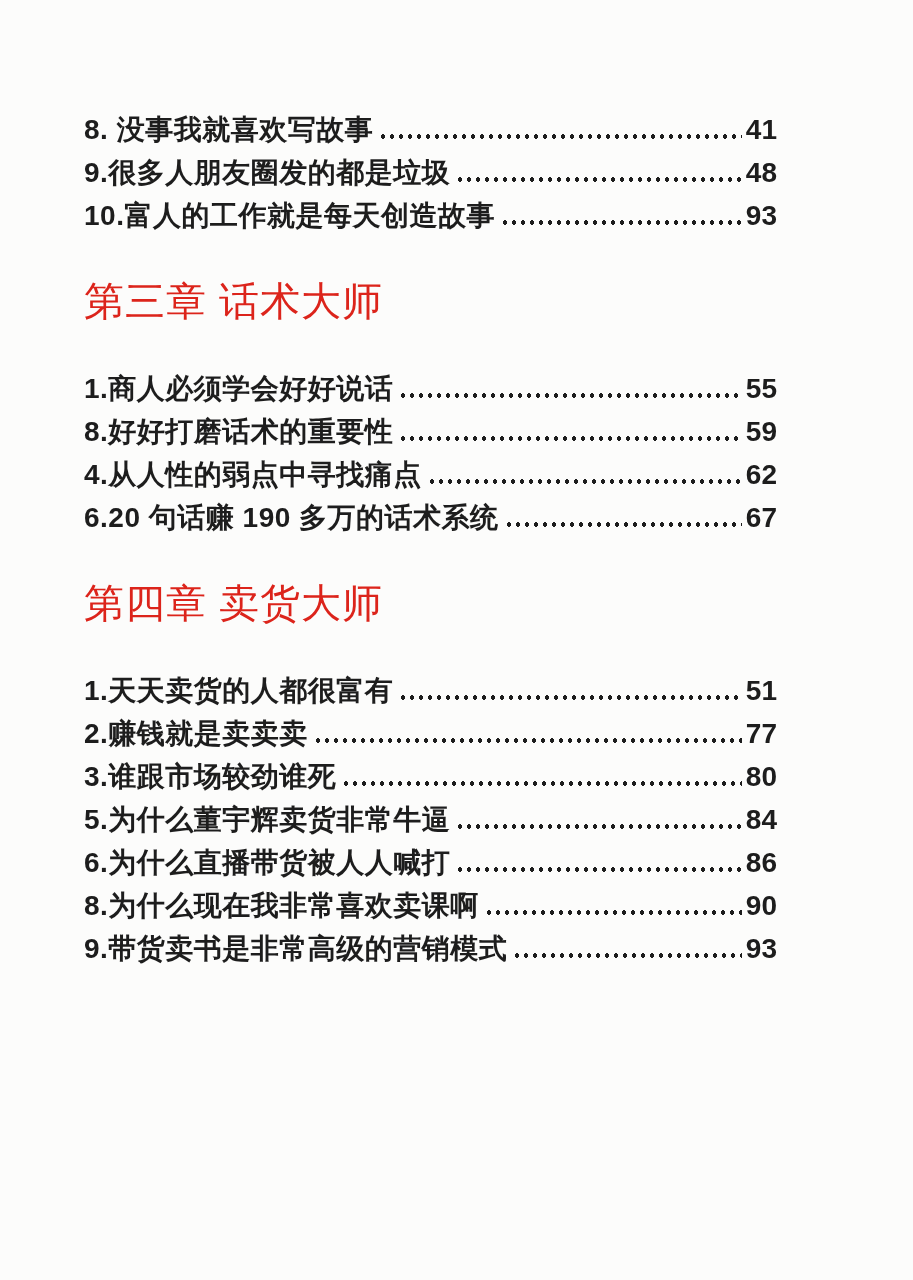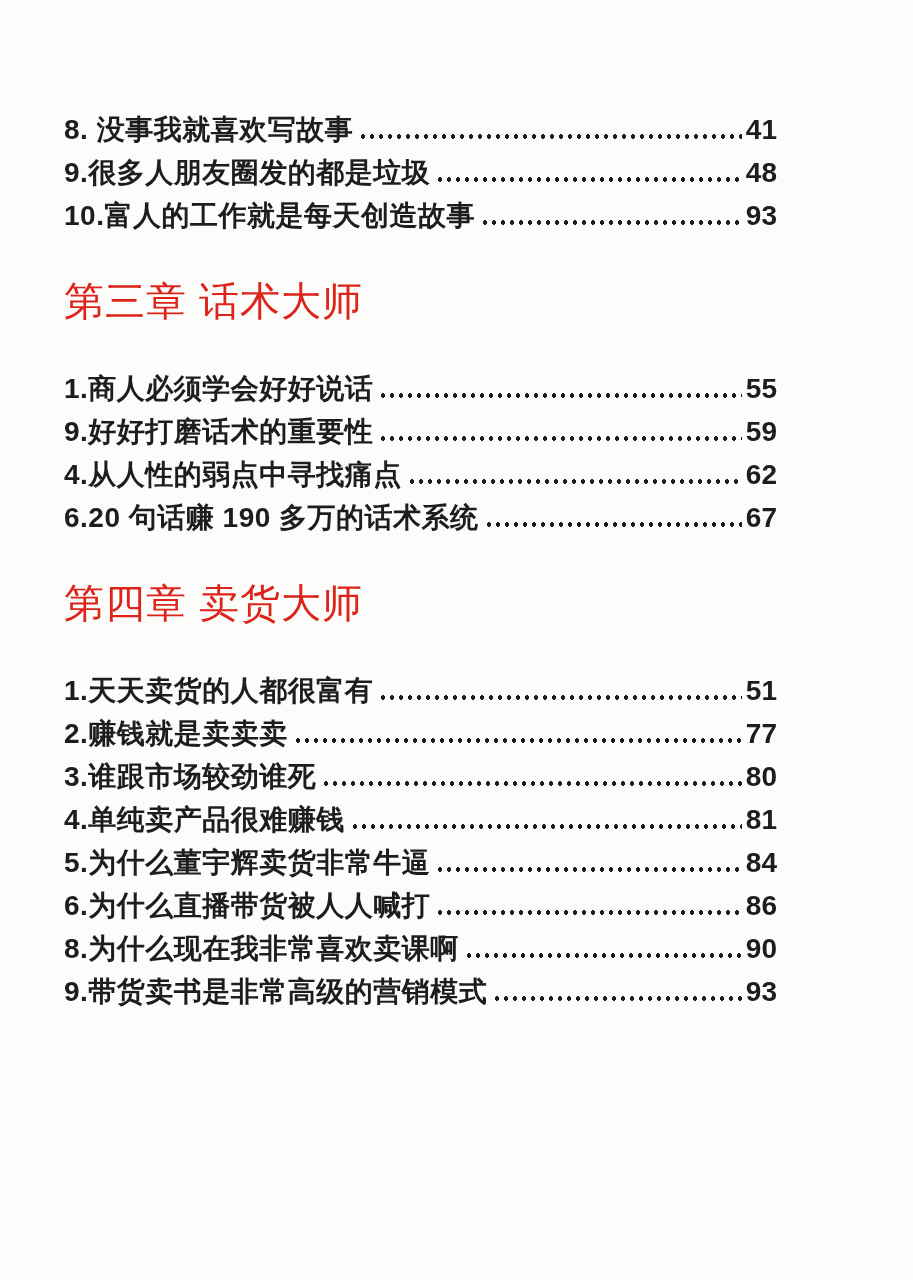--- a/index.html
+++ b/index.html
@@ -9,21 +9,21 @@
   }
   *{margin:0;padding:0;box-sizing:border-box;}
   html,body{width:913px;height:1280px;overflow:hidden;}
   body{
     background:var(--paper);
     font-family:"Liberation Sans","DejaVu Sans",sans-serif;
     color:var(--ink);
   }
   .page{
     width:913px;height:1280px;
-    padding:108px 136px 0 64px;
+    padding:108px 136px 0 84px;
   }
   .toc-section{display:block;}
   .chapter-heading{
     color:var(--accent-red);
     font-size:40px;
     font-weight:normal;
     line-height:44px;
     letter-spacing:1px;
     margin:42px 0 44px 0;
     white-space:pre;
@@ -87,21 +87,21 @@
     <h2 class="chapter-heading">第三章 话术大师</h2>
     <div class="entries">
   <div class="toc-entry">
     <span class="entry-title">1.商人必须学会好好说话</span>
     <span class="dot-leader"></span>
     <span class="page-number">55</span>
   </div>
 
 
   <div class="toc-entry">
-    <span class="entry-title">9.好好打磨话术的重要性</span>
+    <span class="entry-title">8.好好打磨话术的重要性</span>
     <span class="dot-leader"></span>
     <span class="page-number">59</span>
   </div>
 
   <div class="toc-entry">
     <span class="entry-title">4.从人性的弱点中寻找痛点</span>
     <span class="dot-leader"></span>
     <span class="page-number">62</span>
   </div>
 
@@ -128,25 +128,20 @@
     <span class="dot-leader"></span>
     <span class="page-number">77</span>
   </div>
 
   <div class="toc-entry">
     <span class="entry-title">3.谁跟市场较劲谁死</span>
     <span class="dot-leader"></span>
     <span class="page-number">80</span>
   </div>
 
-  <div class="toc-entry">
-    <span class="entry-title">4.单纯卖产品很难赚钱</span>
-    <span class="dot-leader"></span>
-    <span class="page-number">81</span>
-  </div>
 
   <div class="toc-entry">
     <span class="entry-title">5.为什么董宇辉卖货非常牛逼</span>
     <span class="dot-leader"></span>
     <span class="page-number">84</span>
   </div>
 
   <div class="toc-entry">
     <span class="entry-title">6.为什么直播带货被人人喊打</span>
     <span class="dot-leader"></span>

